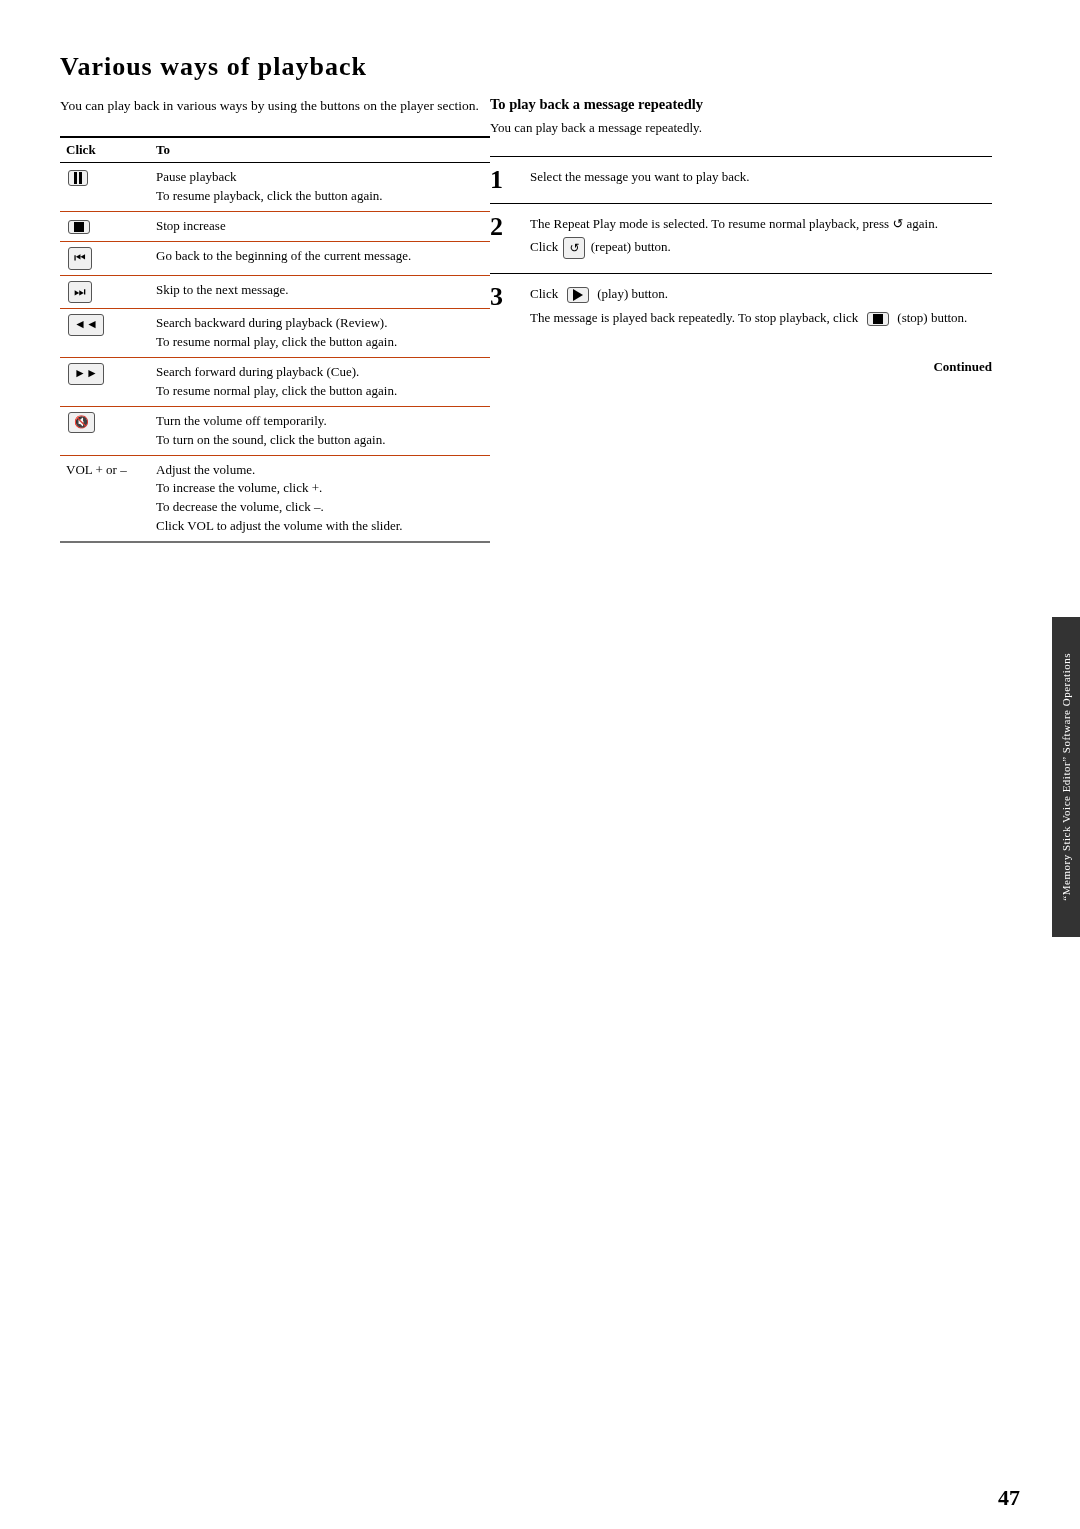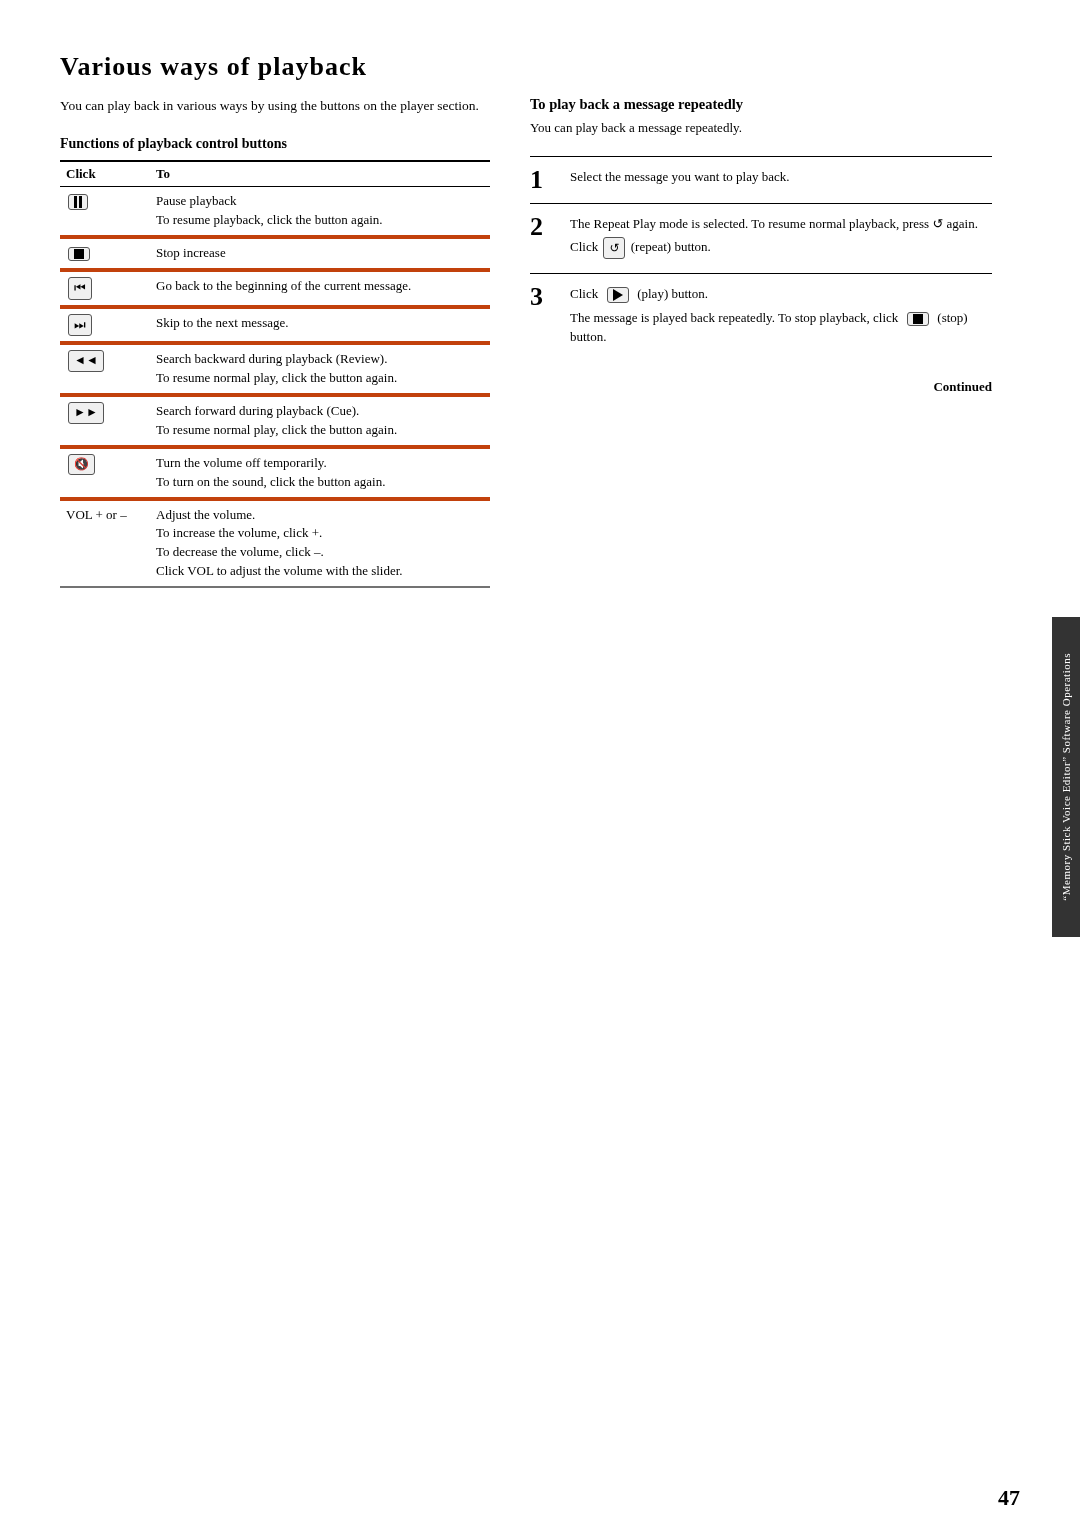--- a/index.html
+++ b/index.html
@@ -46,21 +46,20 @@
     }
 
     .main-content {
       padding: 40px 60px 40px 60px;
       flex: 1;
       max-width: 1052px;
     }
 
     .two-column {
       display: flex;
-      gap: 40px;
     }
 
     .left-col {
       flex: 0 0 430px;
     }
 
     .right-col {
       flex: 1;
     }
 
@@ -95,21 +94,21 @@
       font-weight: bold;
       border-top: 2px solid #000;
       border-bottom: 1px solid #000;
       padding: 4px 6px;
       font-size: 13px;
     }
 
     .functions-table td {
       vertical-align: top;
       padding: 5px 6px;
-      border-bottom: 4px solid #c2410c;
+      border-bottom: 1px solid #c2410c;
       line-height: 1.45;
     }
 
     .functions-table tr:last-child td {
       border-bottom: 2px solid #737373;
     }
 
     .functions-table .click-cell {
       width: 90px;
       vertical-align: top;
@@ -194,23 +193,20 @@
   <div class="main-content">
 
     <h1>Various ways of playback</h1>
 
     <div class="two-column">
 
       <div class="left-col">
 
         <p class="intro-text">You can play back in various ways by using the buttons on the player section.</p>
 
-        <h2>
-          <span>Functions of playback control buttons</span>
-        </h2>
 
         <table class="functions-table">
           <thead>
             <tr>
               <th class="click-cell">Click</th>
               <th>To</th>
             </tr>
           </thead>
           <tbody>
 

